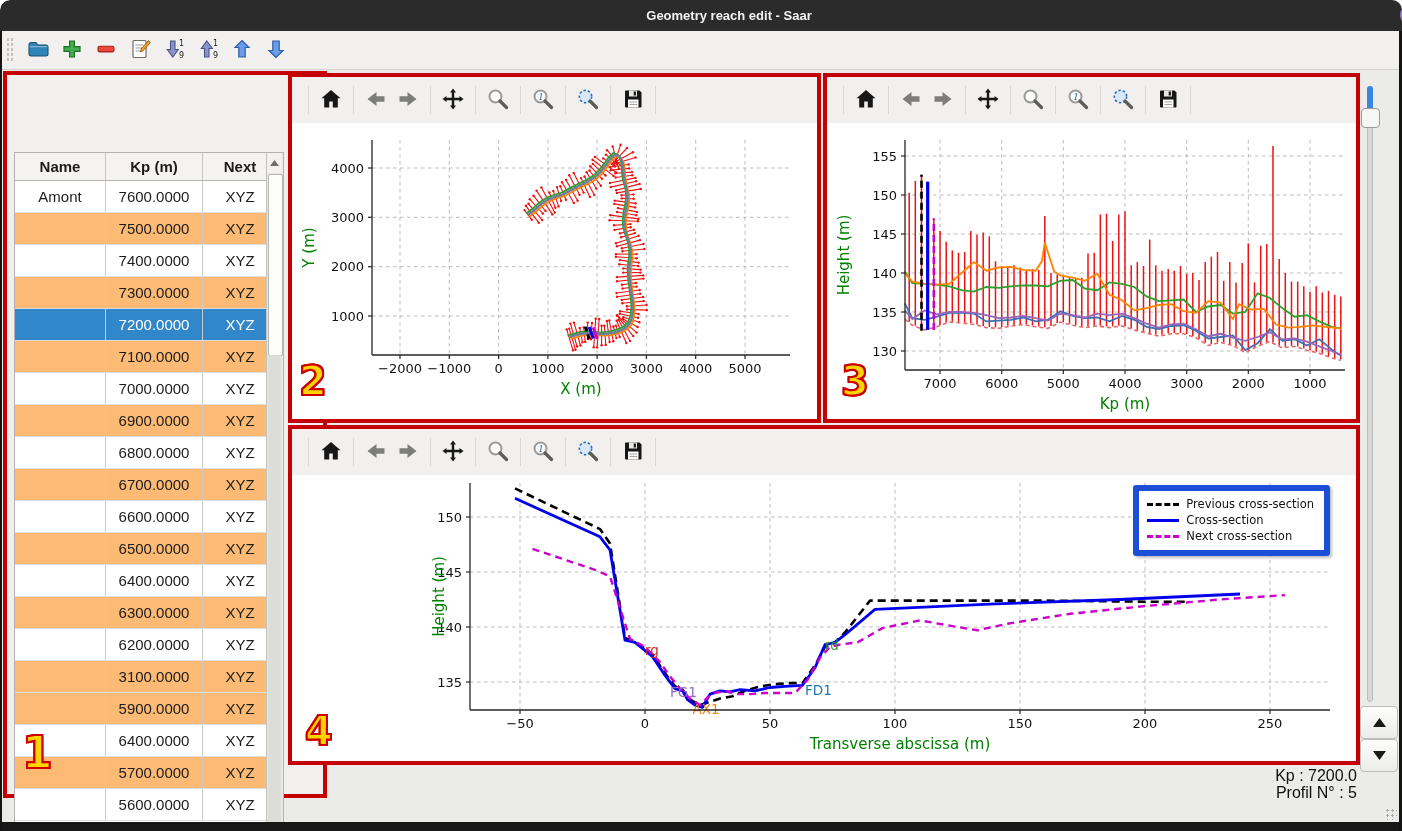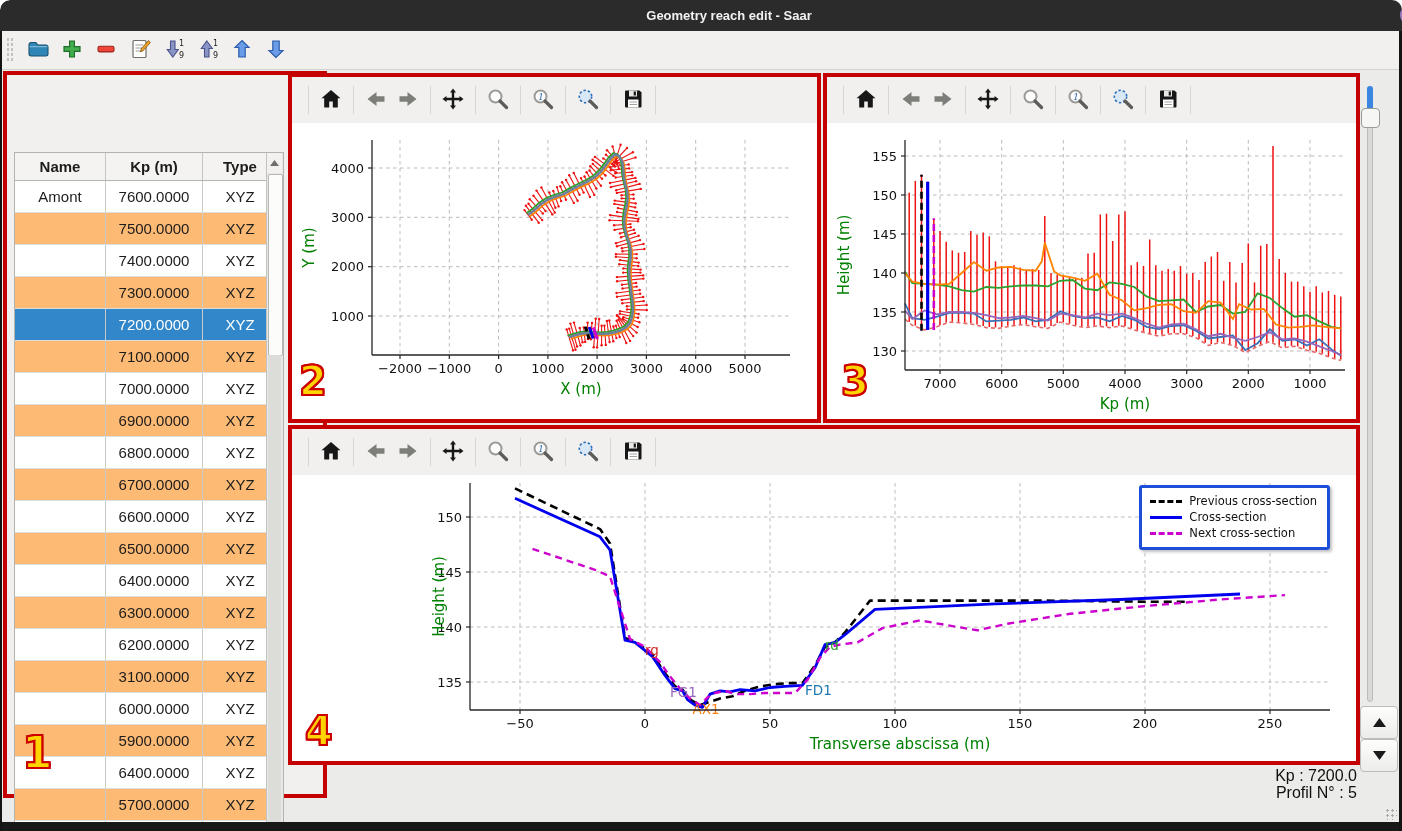--- a/index.html
+++ b/index.html
@@ -25,21 +25,21 @@
   #kp-table table{border-collapse:collapse;table-layout:fixed;width:254px;font-size:15px;color:#1c1c1c;}
   #kp-table th{font-weight:bold;height:25px;background:#f4f3f1;border-right:1px solid #c6c6c3;border-bottom:1px solid #b5b5b2;}
   #kp-table td{height:29px;text-align:center;border-right:1px solid #c9c9c6;border-bottom:1px solid #dddddb;overflow:hidden;}
   #kp-table tr.odd td{background:#fdba74;}
   #kp-table tr.sel td{background:#3187c9;color:#fff;}
   #tbl-scroll{position:absolute;right:0;top:0;width:16px;height:717px;background:#e8e8e6;border-left:1px solid #c2c2bf;}
   .sb-btn{position:absolute;left:0;width:15px;height:20px;background:#f2f1ef;display:flex;align-items:center;justify-content:center;cursor:pointer;}
   .sb-thumb{position:absolute;left:1px;width:13px;background:#fcfcfb;border:1px solid #b7b7b4;border-radius:2px;cursor:grab;}
   .sb-track-low{position:absolute;left:1px;width:13px;background:#dcdcd9;}
   
-  #legend{position:absolute;right:26px;top:10px;background:rgba(255,255,255,.97);border:3px solid #1d4ed8;border-radius:3px;box-shadow:2px 2px 3px rgba(0,0,0,.25);padding:5px 10px 6px 8px;z-index:5;}
+  #legend{position:absolute;right:26px;top:10px;background:rgba(255,255,255,.97);border:6px solid #1d4ed8;border-radius:3px;box-shadow:2px 2px 3px rgba(0,0,0,.25);padding:5px 10px 6px 8px;z-index:5;}
   .leg-row{display:flex;align-items:center;height:16px;}
   .leg-sample{width:32px;margin-right:7px;border-top-width:3px;}
   .leg-label{font-family:"DejaVu Sans",sans-serif;font-size:11.5px;color:#111;}
   
   #profile-slider{position:absolute;left:1367px;top:86px;width:6px;height:616px;background:#d8d8d5;border:1px solid #bdbdba;border-radius:3px;box-sizing:border-box;cursor:pointer;}
   #slider-fill{position:absolute;left:1367px;top:86px;width:6px;height:26px;background:#3a86e0;border-radius:3px;z-index:2;}
   #slider-handle{position:absolute;left:1361px;top:108px;width:17px;height:18px;background:#f6f6f5;border:1px solid #9a9a97;border-radius:4px;z-index:3;cursor:grab;}
   .nav-btn{position:absolute;left:1360px;width:36px;height:31px;background:linear-gradient(#fdfdfc,#ececea);border:1px solid #bcbcb9;border-radius:4px;display:flex;align-items:center;justify-content:center;cursor:pointer;}
   #footer-info{position:absolute;left:1150px;top:767px;width:207px;text-align:right;font-size:16px;color:#111;line-height:17px;}
   #resize-grip{position:absolute;right:5px;bottom:11px;width:12px;height:12px;
@@ -93,21 +93,21 @@
           </svg></button></span>
   </div>
 
   <div class="rpanel" style="left:3px;top:71px;width:324px;height:727px;">
     <div id="kp-table">
       <table>
         <thead>
             <tr id="kp-table-head">
               <th style="width:88px">Name</th>
               <th style="width:94px">Kp (m)</th>
-              <th style="width:72px">Type</th>
+              <th style="width:72px">Next</th>
             </tr>
           </thead>
         <tbody id="kp-table-body">
             <tr class="">
     <td>Amont</td>
               <td>7600.0000</td>
               <td>XYZ</td>
             </tr>
             <tr class="odd">
     <td></td>
@@ -175,25 +175,20 @@
               <td>XYZ</td>
             </tr>
             <tr class="">
     <td></td>
               <td>6200.0000</td>
               <td>XYZ</td>
             </tr>
             <tr class="odd">
     <td></td>
               <td>3100.0000</td>
-              <td>XYZ</td>
-            </tr>
-            <tr class="">
-    <td></td>
-              <td>6000.0000</td>
               <td>XYZ</td>
             </tr>
             <tr class="odd">
     <td></td>
               <td>5900.0000</td>
               <td>XYZ</td>
             </tr>
             <tr class="">
     <td></td>
               <td>6400.0000</td>

